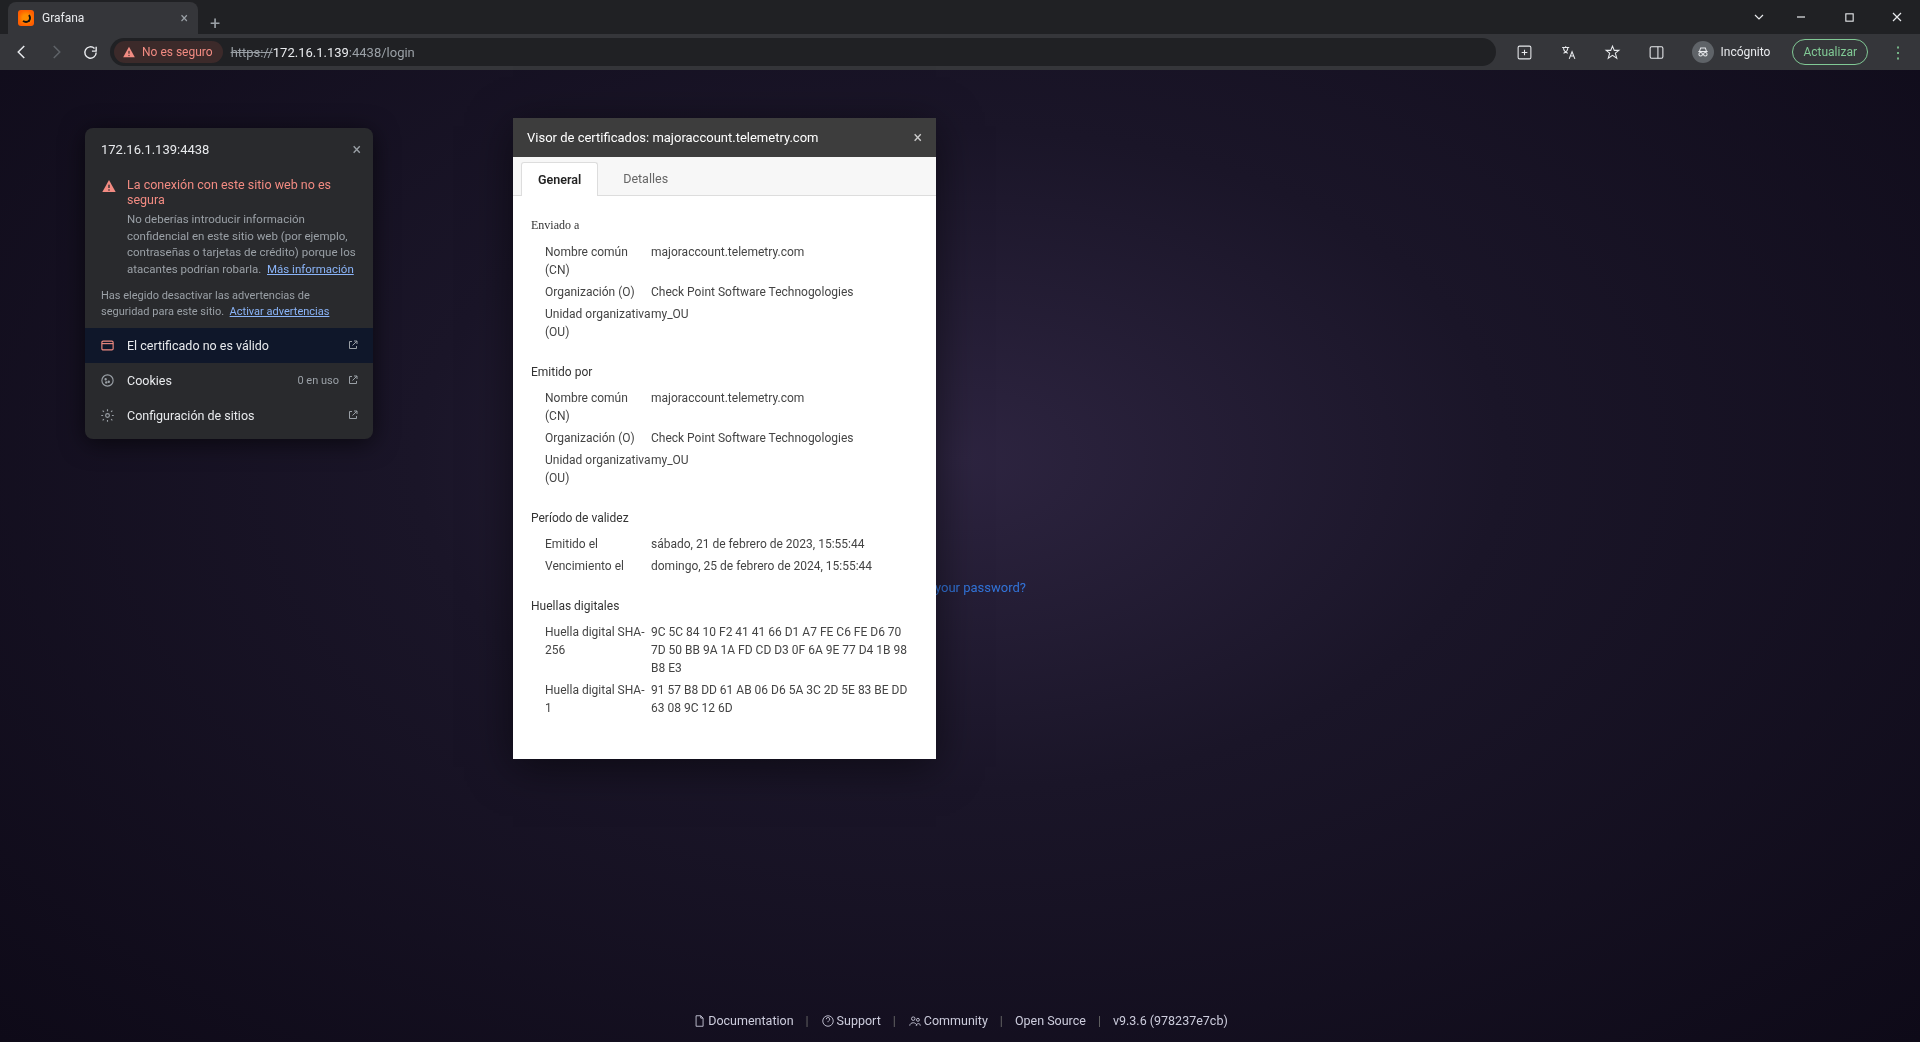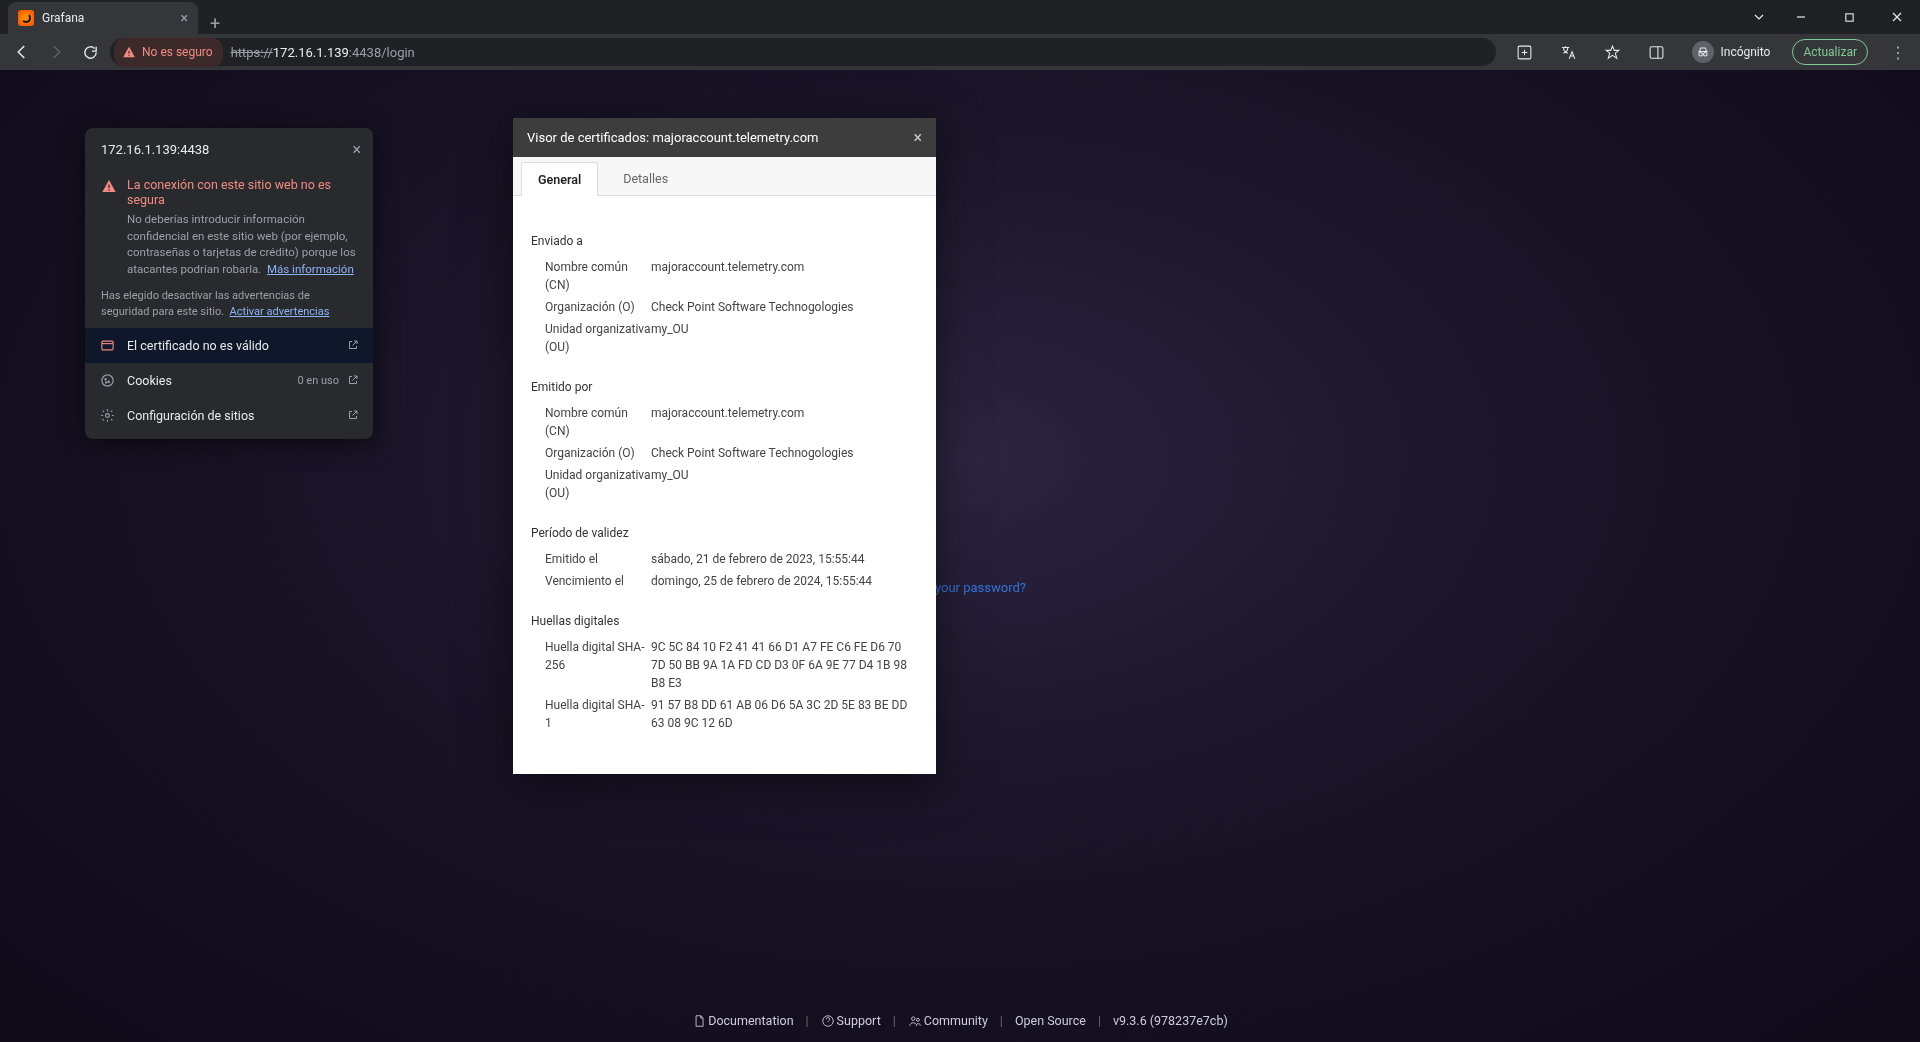--- a/index.html
+++ b/index.html
@@ -72,21 +72,21 @@
   align-items: center;
   padding: 0 4px 0 4px;
   color: #e8eaed;
   font-size: 13px;
   gap: 8px;
 }
 .security-chip {
   display:flex; align-items:center; gap:6px;
   background:#3c2a2a;
   color:#f28b82;
-  height:29px;
+  height:22px;
   padding:0 10px 0 8px;
   border-radius:11px;
   font-size:12px;
 }
 .security-chip svg { width:14px; height:14px; }
 .url { color:#9aa0a6; }
 .url .strike { text-decoration: line-through; color:#9aa0a6; }
 .url .host { color:#e8eaed; }
 .right-icons { display:flex; align-items:center; gap:16px; margin-left:8px; }
 .ic { width:28px; height:28px; display:flex; align-items:center; justify-content:center; color:#e8eaed; cursor:pointer; }
@@ -200,21 +200,21 @@
   background:#fff;
   color:#222;
   font-weight:600;
   border-color:#ddd;
   border-radius:3px 3px 0 0;
   position:relative;
   top:1px;
 }
 .cert-body { padding:16px 18px 40px 18px; }
 .cert-sec-h { font-size:12px; color:#333; margin:12px 0 8px 0; }
-.cert-body .first { margin-top:22px; }
+.cert-body .first { margin-top:6px;font-family:Liberation Serif, serif; }
 .cert-row { display:flex; padding:2px 0 2px 14px; font-size:12px; line-height:1.5; }
 .cert-lbl { width:106px; color:#444; flex-shrink:0; }
 .cert-val { color:#444; flex:1; }
 
 </style>
 </head>
 <body>
 
 <div class="browser-tabs">
   <div class="tab">

